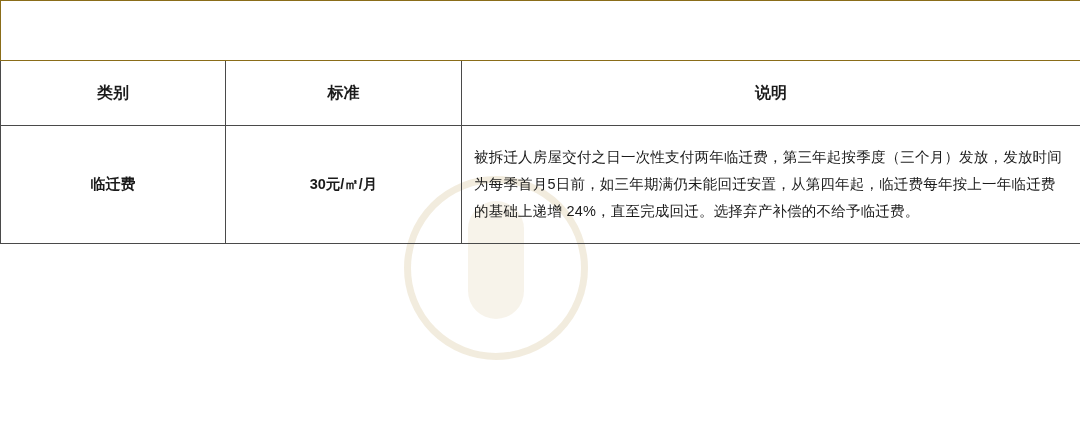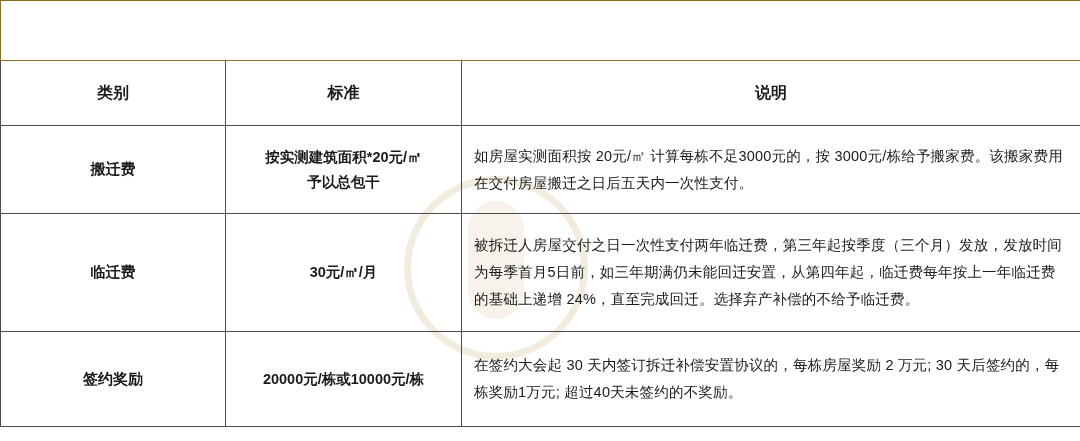--- a/index.html
+++ b/index.html
@@ -116,39 +116,24 @@
     <tbody>
       <tr>
         <td class="title-cell" colspan="3">班岭村关于搬迁费、临迁费、老人安置补贴及各项奖励的标准</td>
       </tr>
       <tr>
         <td class="hdr">类别</td>
         <td class="hdr">标准</td>
         <td class="hdr">说明</td>
       </tr>
 
-      <tr class="row-1">
-        <td class="cat-cell">搬迁费</td>
-        <td class="std-cell">
-          <div>按实测建筑面积*20元/㎡</div>
-          <div>予以总包干</div>
-        </td>
-        <td class="desc-cell">如房屋实测面积按 20元/㎡ 计算每栋不足3000元的，按 3000元/栋给予搬家费。该搬家费用在交付房屋搬迁之日后五天内一次性支付。</td>
-      </tr>
 
       <tr class="row-2">
         <td class="cat-cell">临迁费</td>
         <td class="std-cell">
           <div>30元/㎡/月</div>
         </td>
         <td class="desc-cell">被拆迁人房屋交付之日一次性支付两年临迁费，第三年起按季度（三个月）发放，发放时间为每季首月5日前，如三年期满仍未能回迁安置，从第四年起，临迁费每年按上一年临迁费的基础上递增 24%，直至完成回迁。选择弃产补偿的不给予临迁费。</td>
       </tr>
 
-      <tr class="row-3">
-        <td class="cat-cell">签约奖励</td>
-        <td class="std-cell">
-          <div>20000元/栋或10000元/栋</div>
-        </td>
-        <td class="desc-cell">在签约大会起 30 天内签订拆迁补偿安置协议的，每栋房屋奖励 2 万元; 30 天后签约的，每栋奖励1万元; 超过40天未签约的不奖励。</td>
-      </tr>
     </tbody>
   </table>
 </div>
 
 </body></html>

